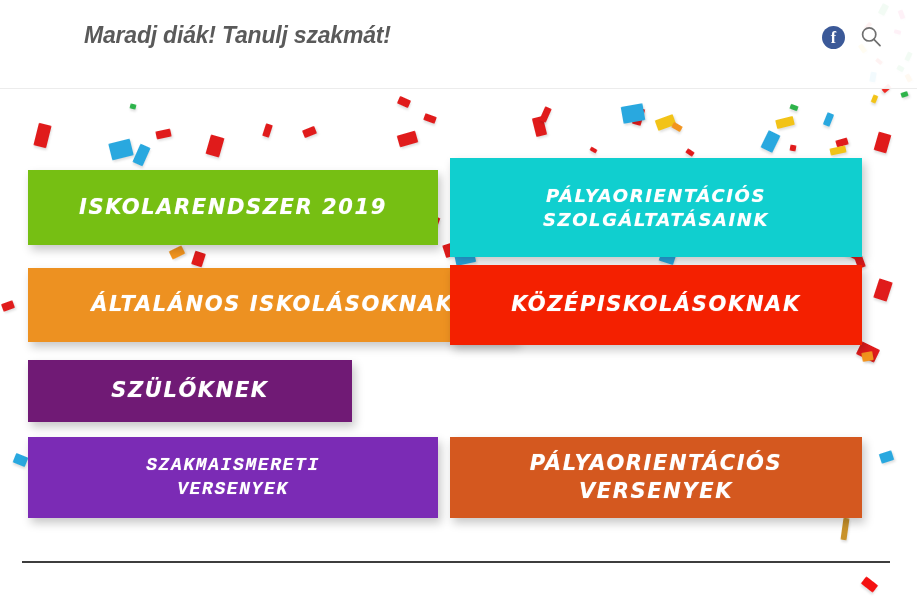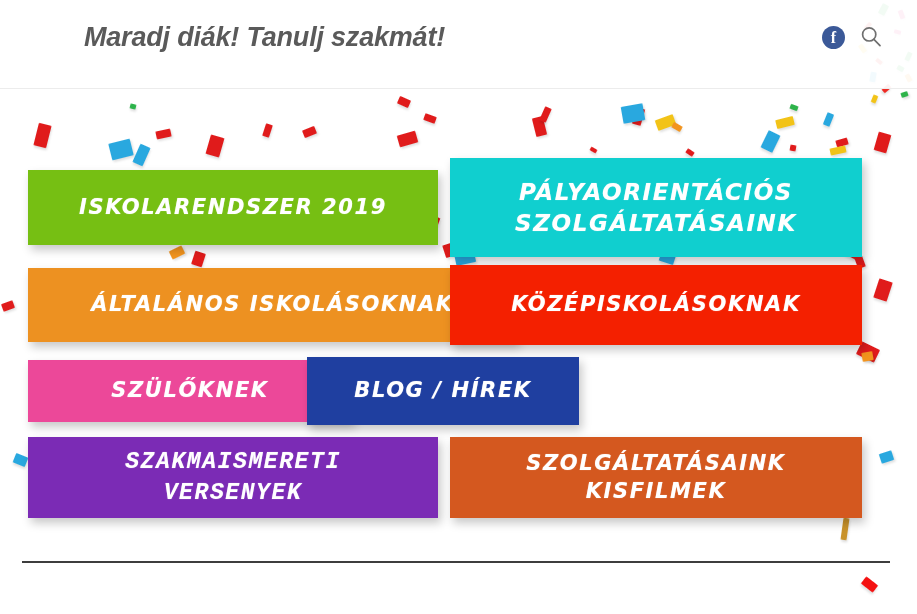--- a/index.html
+++ b/index.html
@@ -41,21 +41,21 @@
     left: 0; top: 0;
     width: 917px;
     height: 88px;
     background: rgba(255,255,255,0.94);
     z-index: 5;
   }
   #header-title {
     position: absolute;
     left: 84px;
     top: 22px;
-    font-size: 27px;
+    font-size: 23px;
     font-weight: bold;
     font-style: italic;
     color: #5a5a5a;
     letter-spacing: -0.2px;
     white-space: nowrap;
   }
   #header-icons {
     position: absolute;
     right: 34px;
     top: 25px;
@@ -116,21 +116,21 @@
   .tile-label {
     font-family: "DejaVu Sans", sans-serif;
     font-weight: bold;
     font-style: italic;
     font-size: 21px;
     line-height: 1.32;
     letter-spacing: 1.6px;
     text-shadow: 0 0 1px rgba(255,255,255,0.55);
     white-space: pre-line;
   }
-  .tile-label.two-line { font-size: 23px; }
+  .tile-label.two-line { font-size: 18px; }
   .tile-label.dark { color: #2b2b16; text-shadow: none; }
 
   
   #bottom-divider {
     position: absolute;
     left: 22px;
     top: 561px;
     width: 868px;
     height: 2px;
     background: #3d3d3d;
@@ -209,32 +209,29 @@
       <div class="tile" style="left: 450px; top: 158px; width: 412px; height: 99px; background: rgb(16, 207, 207);">
         <span class="tile-label two-line" style="color: rgb(255, 255, 255);">PÁLYAORIENTÁCIÓS
 SZOLGÁLTATÁSAINK</span>
       </div>
       <div class="tile" style="left: 28px; top: 268px; width: 489px; height: 74px; background: rgb(237, 145, 33);">
         <span class="tile-label" style="color: rgb(255, 255, 255);">ÁLTALÁNOS ISKOLÁSOKNAK</span>
       </div>
       <div class="tile" style="left: 450px; top: 265px; width: 412px; height: 80px; background: rgb(244, 32, 0);">
         <span class="tile-label" style="color: rgb(255, 255, 255); text-align: center;">KÖZÉPISKOLÁSOKNAK</span>
       </div>
-      <div class="tile" style="left: 28px; top: 360px; width: 324px; height: 62px; background: #ec4899;">
+      <div class="tile" style="left: 28px; top: 360px; width: 324px; height: 62px; background: #701a75;">
         <span class="tile-label" style="color: rgb(255, 255, 255);">SZÜLŐKNEK</span>
-      </div>
-      <div class="tile" style="left: 307px; top: 357px; width: 272px; height: 68px; background: rgb(31, 63, 160);">
-        <span class="tile-label" style="color: rgb(255, 255, 255);">BLOG / HÍREK</span>
       </div>
       <div class="tile" style="left: 28px; top: 437px; width: 410px; height: 81px; background: rgb(123, 43, 181);">
         <span class="tile-label two-line" style="color: rgb(255, 255, 255); font-family: Liberation Mono, monospace;">SZAKMAISMERETI
 VERSENYEK</span>
       </div>
       <div class="tile" style="left: 450px; top: 437px; width: 412px; height: 81px; background: rgb(212, 88, 31);">
-        <span class="tile-label" style="color: rgb(255, 255, 255);">SZOLGÁLTATÁSAINK KISFILMEK</span>
+        <span class="tile-label" style="color: rgb(255, 255, 255);">PÁLYAORIENTÁCIÓS VERSENYEK</span>
       </div>
     </div>
 
   <div id="header">
     <div id="header-title">Maradj diák! Tanulj szakmát!</div>
 
     <div id="header-icons">
       <div class="fb-icon">f</div>
       <span>
         <svg class="search-icon" viewBox="0 0 24 24" fill="none" stroke="#6f6f6f" stroke-width="1.7" stroke-linecap="round">

